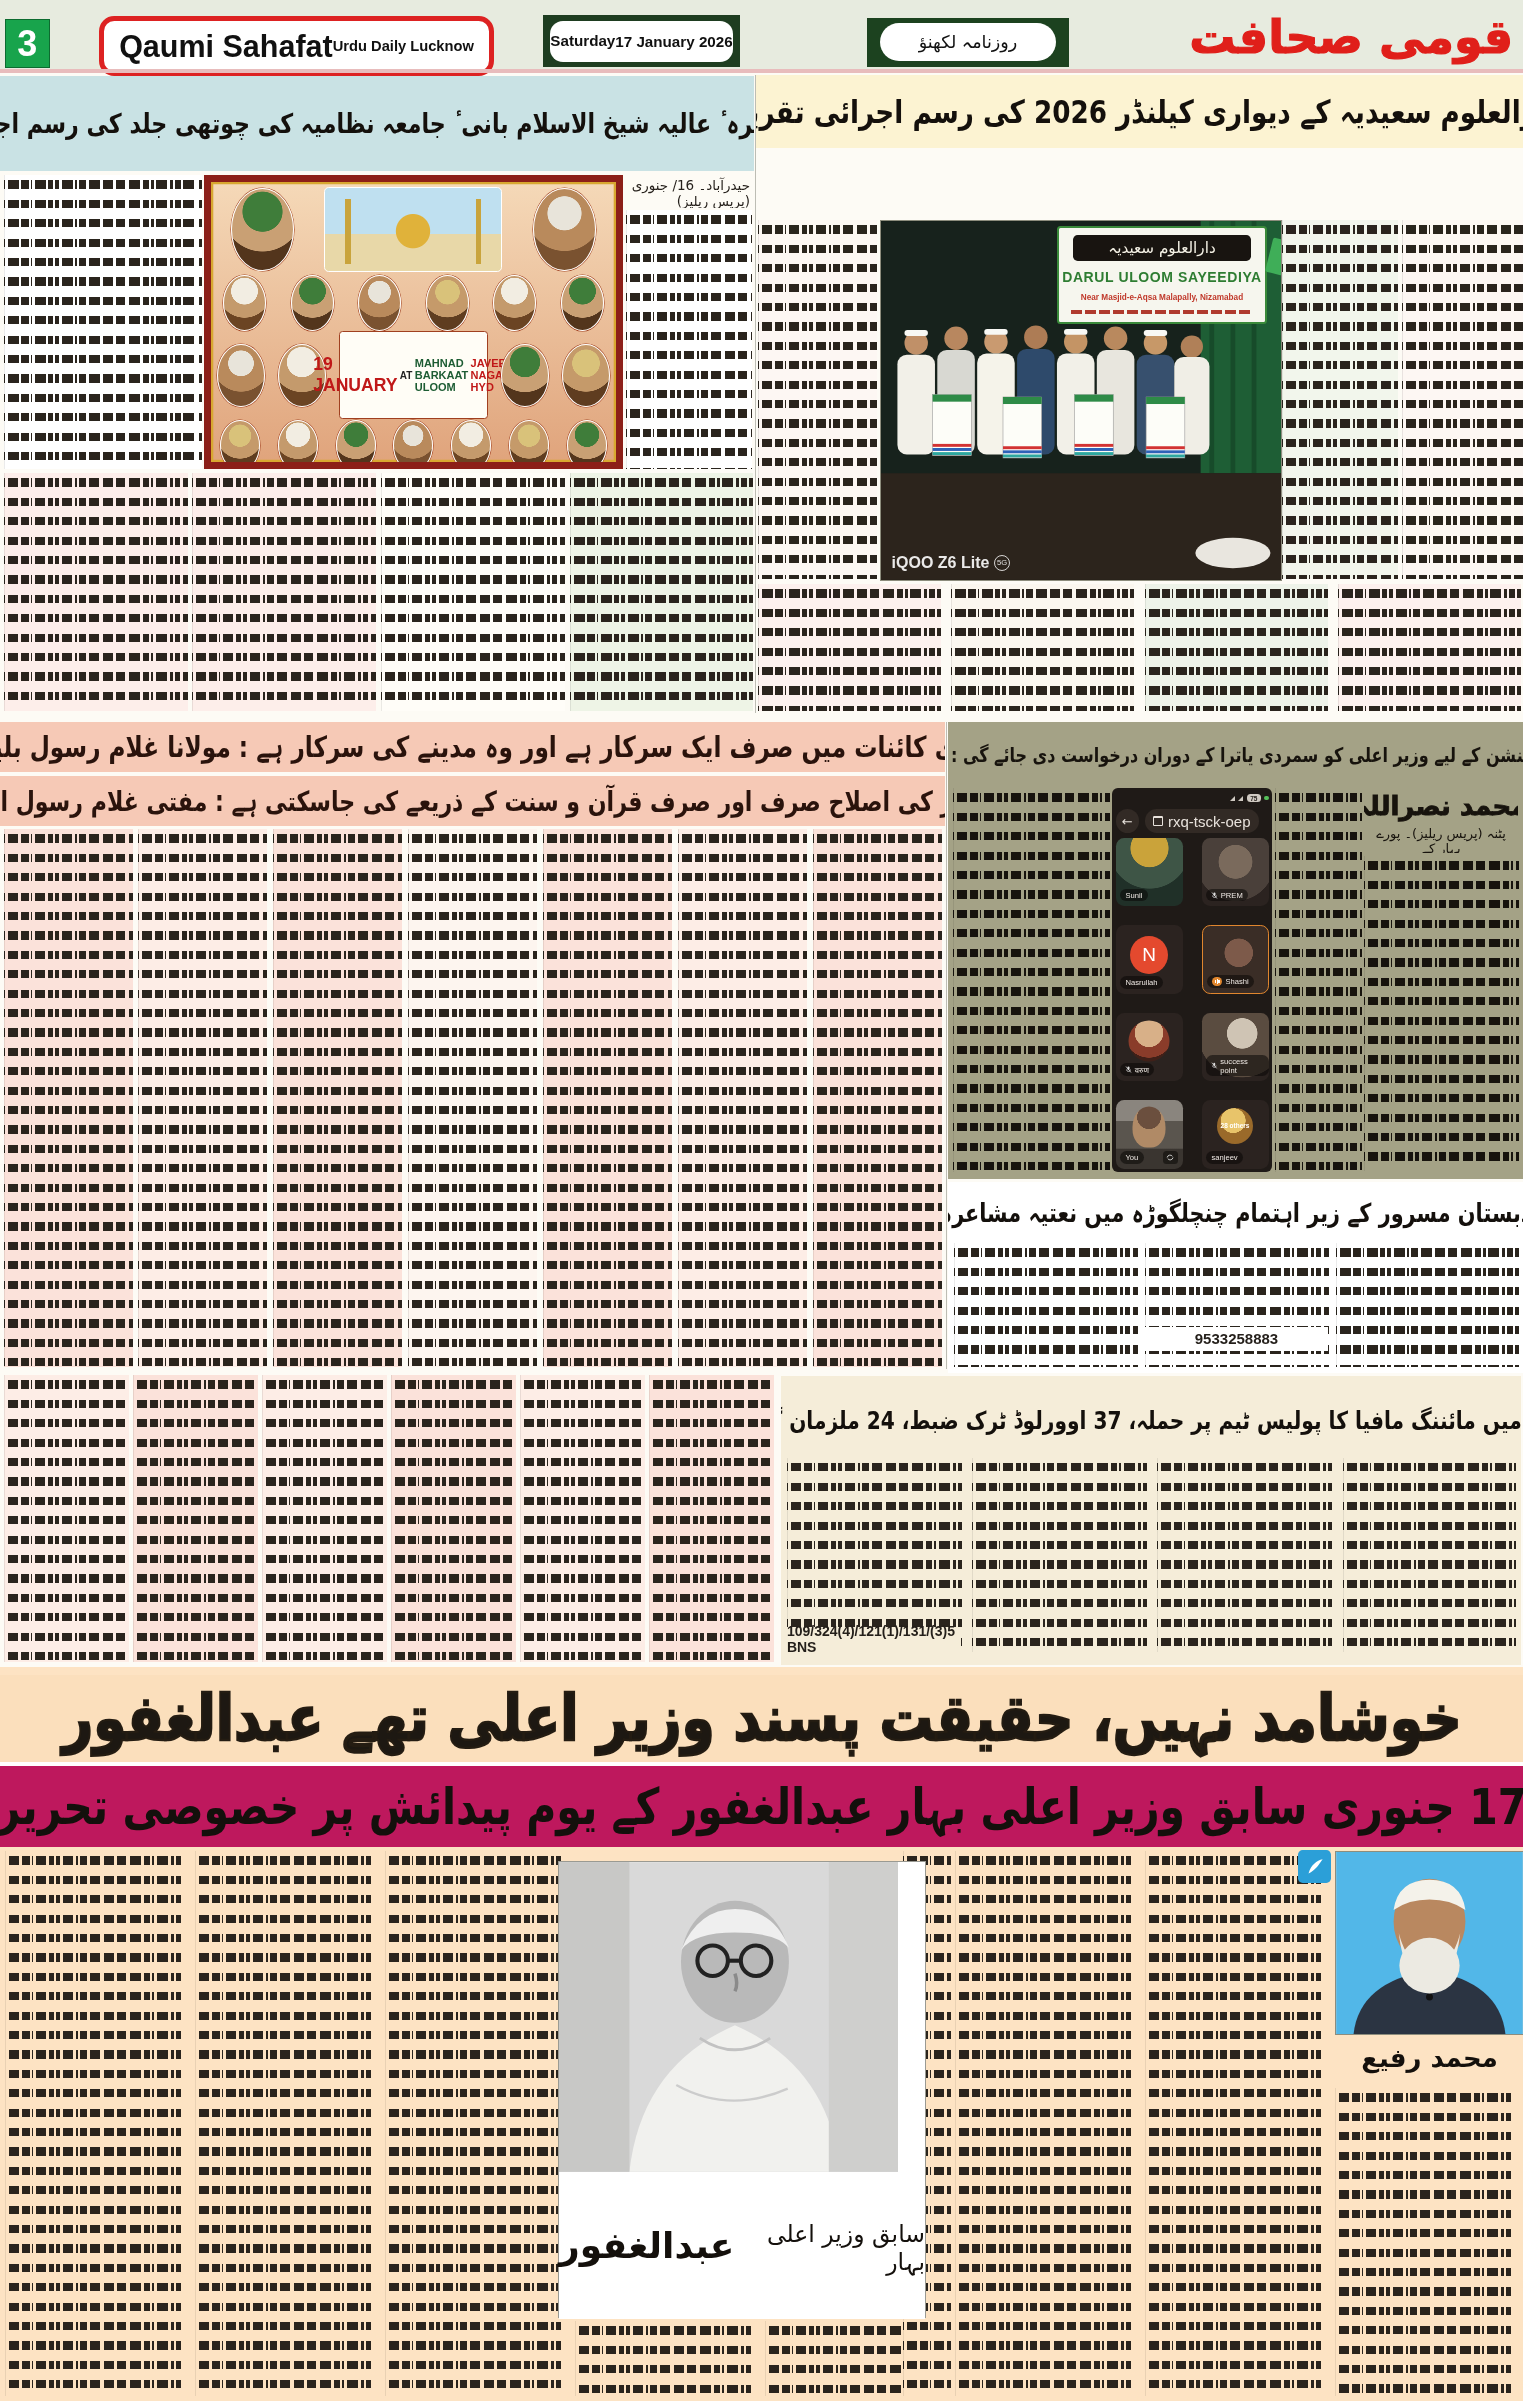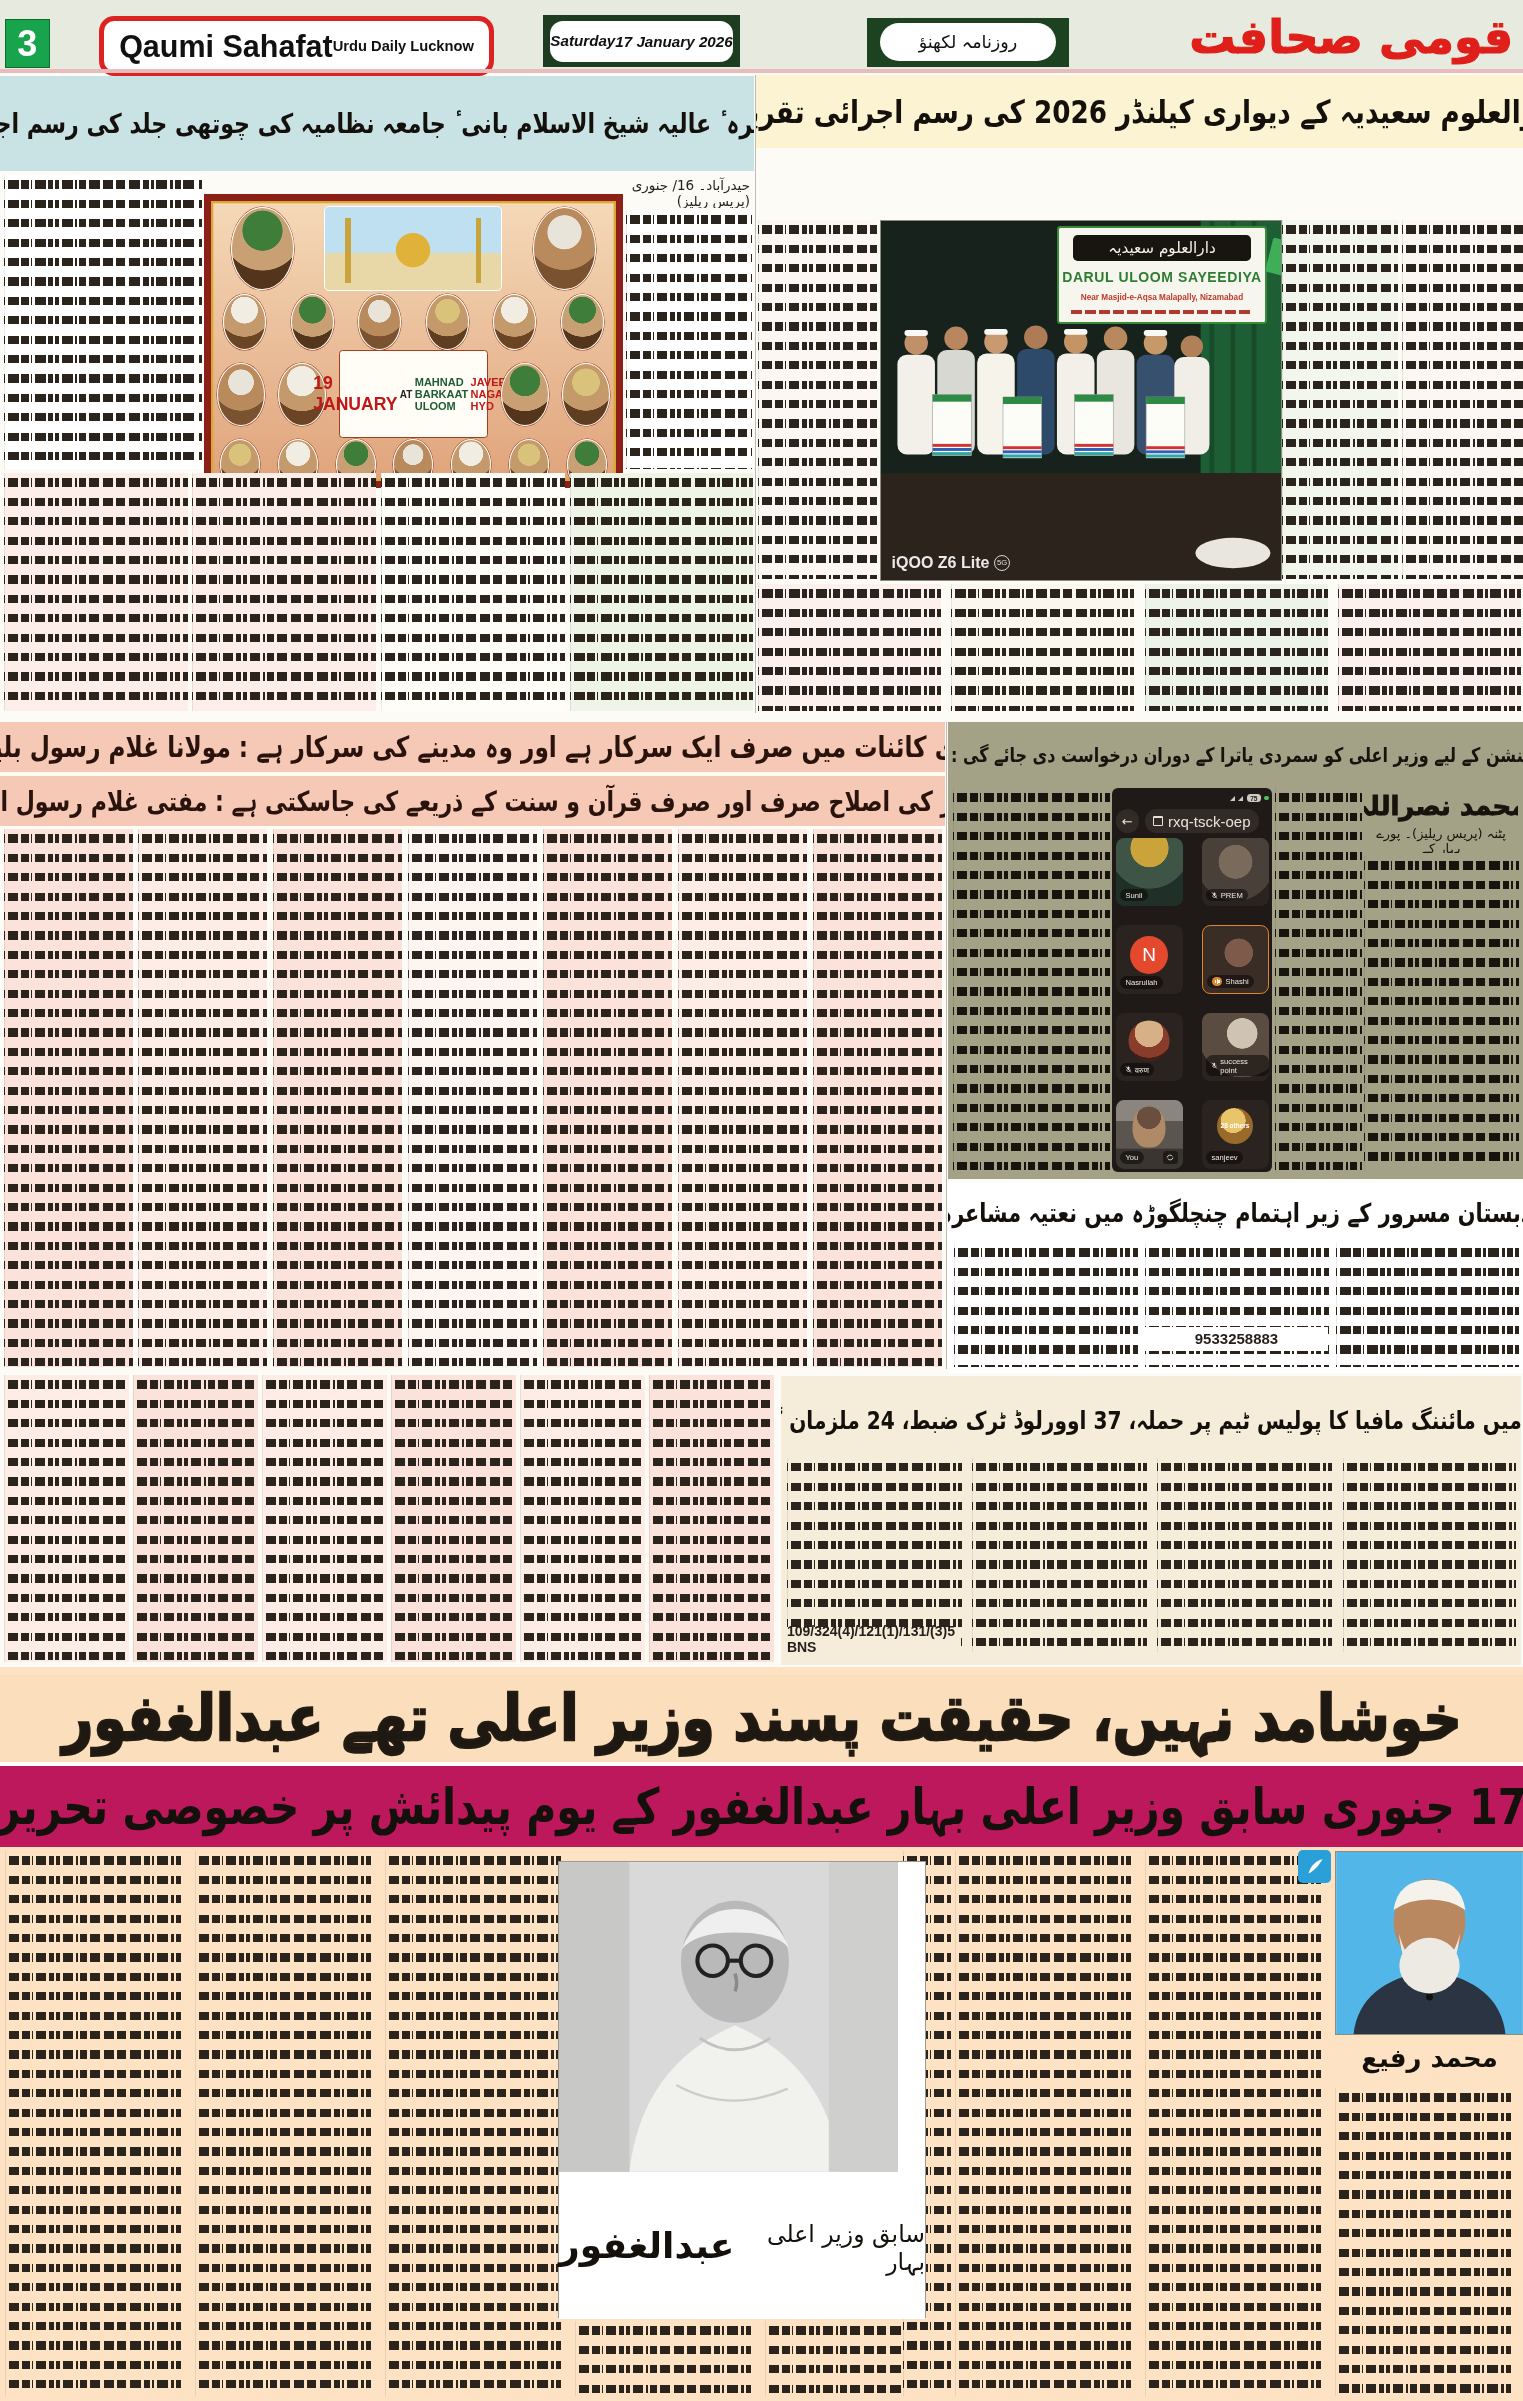--- a/index.html
+++ b/index.html
@@ -44,41 +44,41 @@
 
   <div class="abs" style="left:0;top:0;width:1524px;height:69px;background:#e7ebdf;"></div>
   <div class="abs" style="left:4.7px;top:19px;width:43px;height:47px;background:#18a44c;border:1.2px solid #0d6b30;display:flex;align-items:center;justify-content:center;">
     <span class="lat" style="color:#fff;font-size:36px;font-weight:bold;">3</span>
   </div>
   <div class="abs hdrbox" style="left:99px;top:16.4px;width:385px;height:50px;background:#ffffff;border:5.3px solid #dd2222;border-radius:15.2px;">
     <span class="lat" style="font-size:30.5px;font-weight:bold;color:#111;line-height:1;">Qaumi Sahafat</span>
     <span class="lat" style="font-size:14.7px;font-weight:bold;color:#111;">Urdu Daily Lucknow</span>
   </div>
   <div class="abs" style="left:543px;top:15.2px;width:197px;height:52px;background:#1e3d20;display:flex;align-items:center;justify-content:center;">
-    <div class="hdrbox" style="width:183px;height:41px;background:#fff;border-radius:13px;font-style:italic;">
+    <div class="hdrbox" style="width:183px;height:41px;background:#fff;border-radius:13px;">
       <span class="lat" style="font-size:15.2px;font-weight:bold;color:#111;line-height:1.1;">Saturday</span>
       <span class="lat" style="font-size:15.2px;font-weight:bold;color:#111;">17 January 2026</span>
     </div>
   </div>
   <div class="abs" style="left:867px;top:17.6px;width:202px;height:49px;background:#1c421f;display:flex;align-items:center;justify-content:center;">
     <div style="width:176px;height:38px;background:#fff;border-radius:19px;display:flex;align-items:center;justify-content:center;">
       <span class="ur" style="font-size:17.6px;color:#111;">روزنامہ لکھنؤ</span>
     </div>
   </div>
   <div class="abs" style="left:1161px;top:9.4px;width:352px;height:56px;display:flex;align-items:center;justify-content:flex-end;">
     <span class="ur" style="font-size:46px;font-weight:bold;color:#e01f1a;-webkit-text-stroke:1.2px #e01f1a;">قومی صحافت</span>
   </div>
   <div class="abs" style="left:0;top:69px;width:1524px;height:3.5px;background:#e8bcbc;"></div>
 
   <div class="band hl" style="left:0;top:76px;width:754px;height:95px;background:#c9e2e4;">
     <span class="ur" style="font-size:27px;--sx:.82;font-weight:bold;">شجرہ ٔ عالیہ شیخ الاسلام بانی ٔ جامعہ نظامیہ کی چوتھی جلد کی رسم اجراء</span>
   </div>
   <div class="abs sim" style="left:3.5px;top:175px;width:197px;height:294px;--bg:#ffffff;"></div>
 
-  <div class="abs" style="left:204px;top:175px;width:419px;height:294px;border:7px solid #8c1f18;box-shadow:inset 0 0 0 2.3px #d8a830;background:linear-gradient(180deg,#f5d9b8,#e0a47c);overflow:hidden;box-sizing:border-box;margin-top:19px;">
+  <div class="abs" style="left:204px;top:175px;width:419px;height:294px;border:7px solid #8c1f18;box-shadow:inset 0 0 0 2.3px #d8a830;background:linear-gradient(180deg,#f5d9b8,#e0a47c);overflow:hidden;box-sizing:border-box;">
     <div class="mrow" style="height:88px;margin:3.5px 4.7px 1.2px 4.7px;">
       <div class="ov ov-b" style="width:61px;height:81px;"></div>
       <div style="width:176px;height:83px;border:1.2px solid #fff;border-radius:4.7px;background:
         radial-gradient(circle at 50% 52%,#e0b23a 0 17%,transparent 18%),
         linear-gradient(180deg,#bfe0f0 0 55%,#e8d8a8 56%);position:relative;">
         <div style="position:absolute;left:20px;top:10.6px;width:5.9px;height:65px;background:#c9a43c;"></div>
         <div style="position:absolute;right:20px;top:10.6px;width:5.9px;height:65px;background:#c9a43c;"></div>
       </div>
       <div class="ov ov-c" style="width:61px;height:81px;"></div>
     </div>

